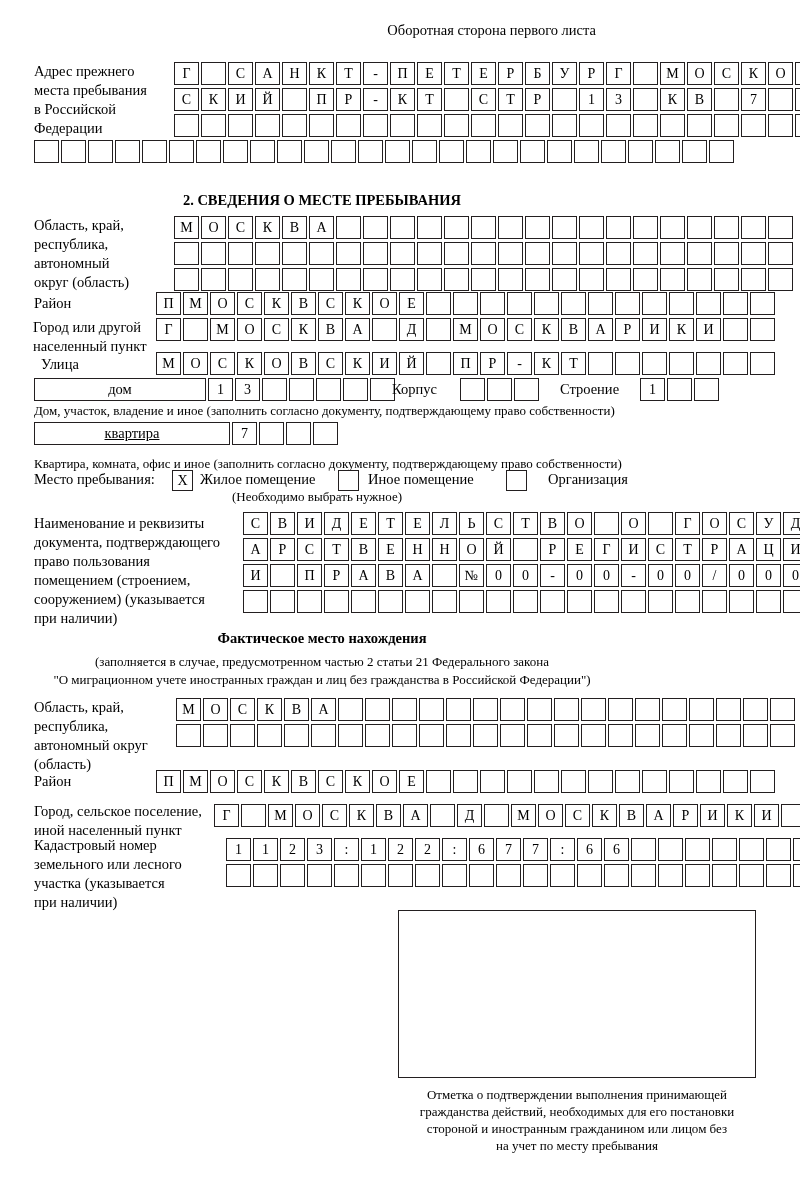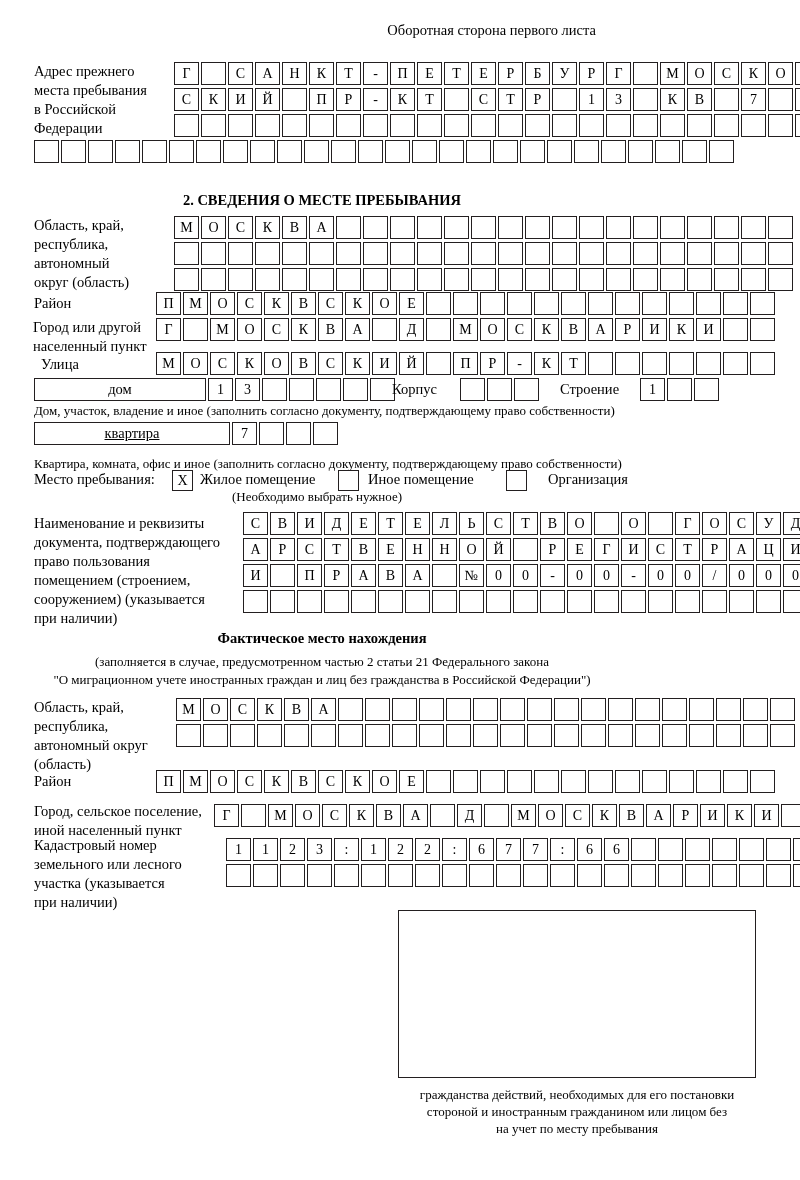--- a/index.html
+++ b/index.html
@@ -712,18 +712,19 @@
     <div class="cell"></div>
     <div class="cell"></div>
     <div class="cell"></div>
     <div class="cell"></div>
     <div class="cell"></div>
     <div class="cell"></div>
   </div>
 
   <div class="abs bigbox" style="left:398px; top:910px; width:358px; height:168px;"></div>
   <div class="abs footnote" style="left:398px; top:1086px; width:358px;">
+    <div>Отметка о подтверждении выполнения принимающей</div>
     <div>гражданства действий, необходимых для его постановки</div>
     <div>стороной и иностранным гражданином или лицом без</div>
     <div>на учет по месту пребывания</div>
   </div>
 
 </div>
 
 </body></html>

